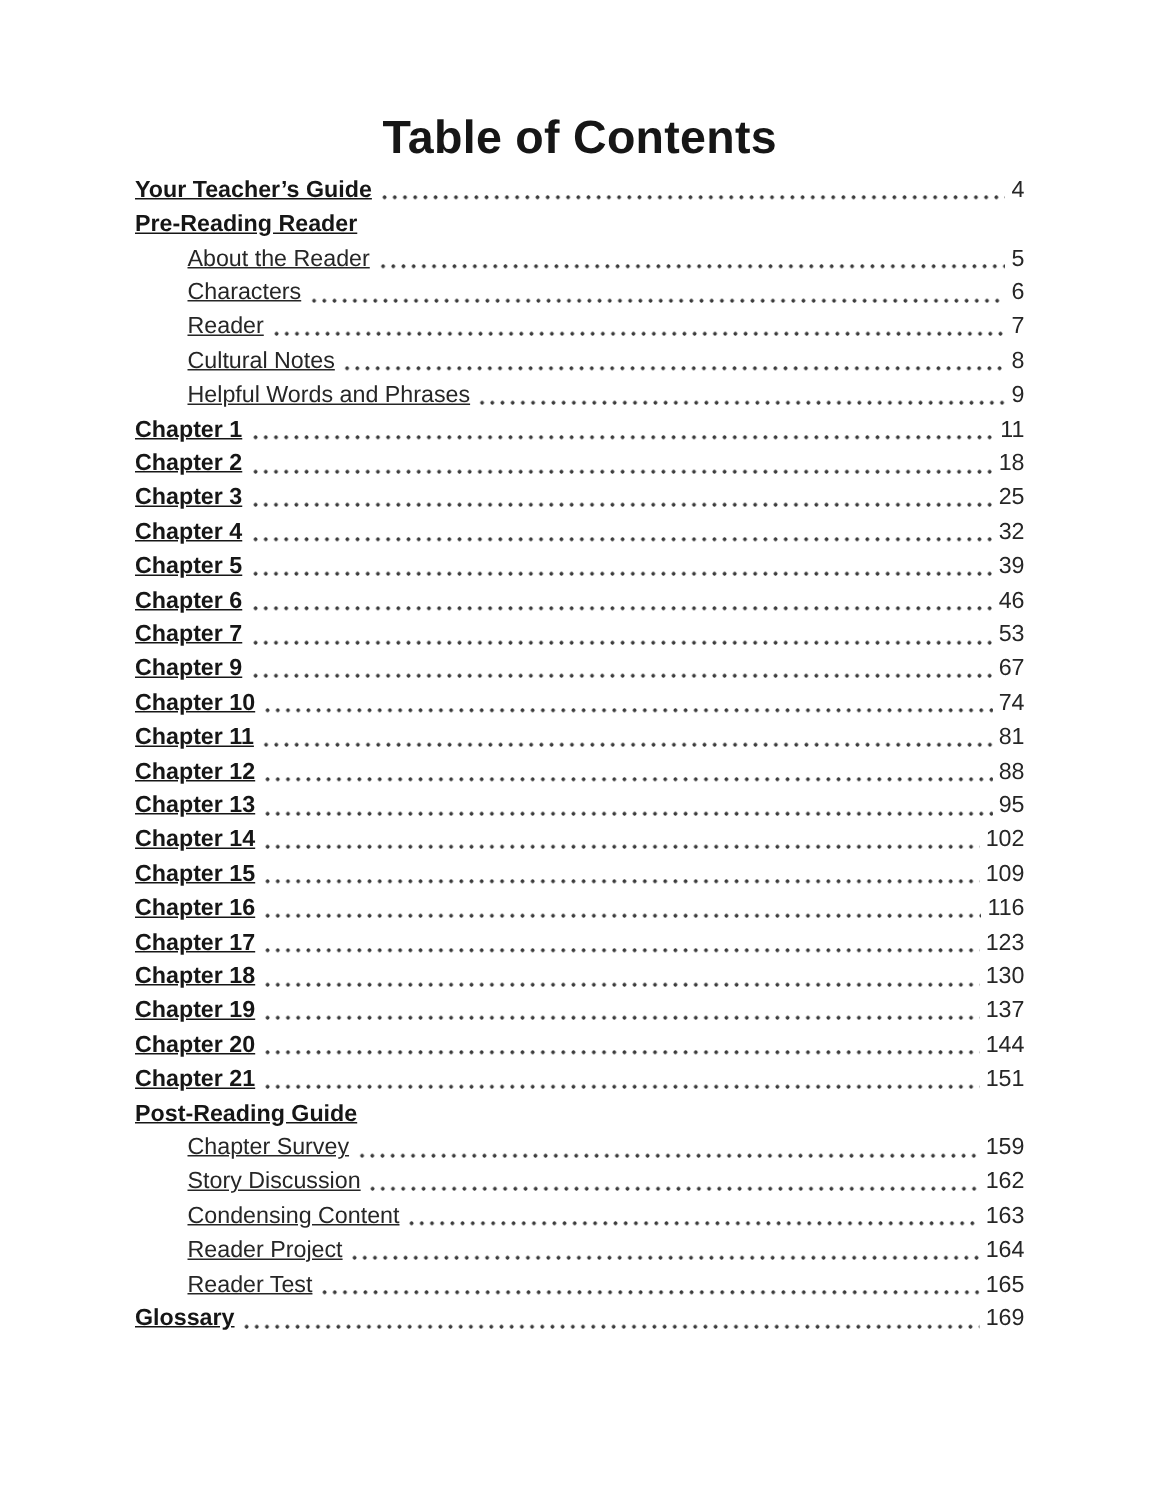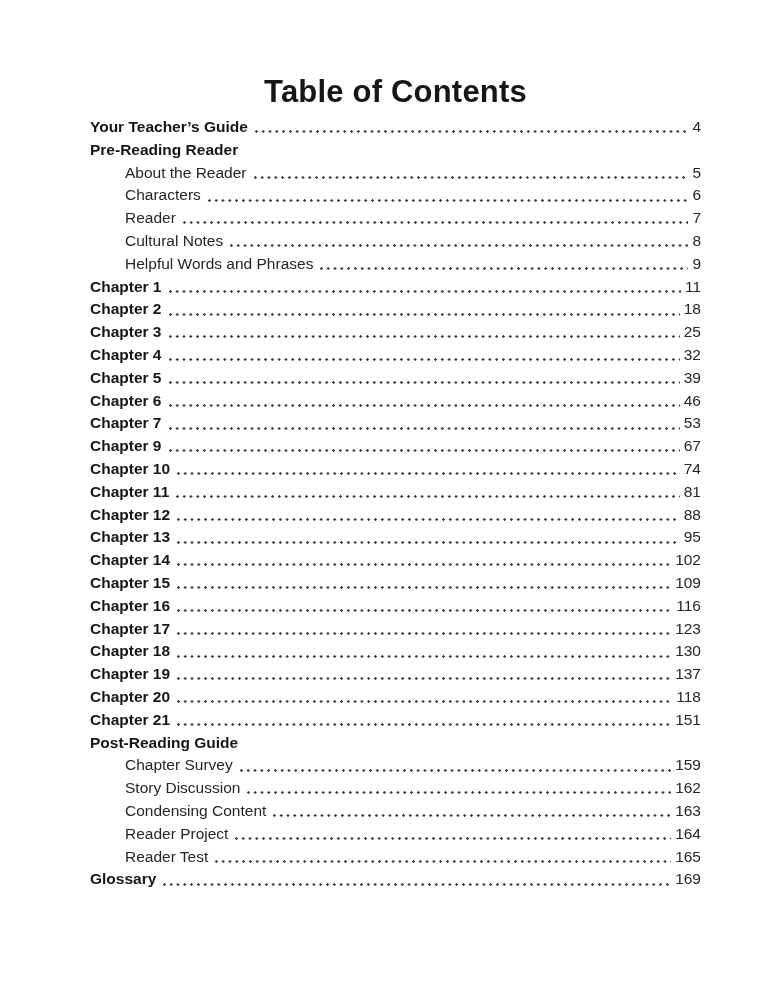--- a/index.html
+++ b/index.html
@@ -11,21 +11,21 @@
     width: 773px;
     height: 1000px;
     overflow: hidden;
     font-family: "Liberation Sans", "DejaVu Sans", sans-serif;
     color: #1f1f1f;
   }
   .page {
     box-sizing: border-box;
     width: 773px;
     height: 1000px;
-    padding: 74px 72px 0 90px;
+    padding: 74px 90px 0 90px;
     background: #ffffff;
   }
   .doc-title {
     margin: 0;
     font-size: 31px;
     line-height: 36px;
     font-weight: bold;
     text-align: center;
     color: #161616;
     letter-spacing: 0.2px;
@@ -40,20 +40,21 @@
     line-height: 22.8px;
     font-size: 15.5px;
     white-space: nowrap;
   }
   .toc-row.indent {
     padding-left: 35px;
   }
   .toc-label {
     color: #262626;
     flex: 0 0 auto;
+    text-decoration: underline;
   }
   .toc-row.bold .toc-label {
     font-weight: bold;
     color: #161616;
   }
   .leader {
     flex: 1 1 auto;
     align-self: flex-end;
     height: 3px;
     margin: 0 4px 5.5px 5px;
@@ -196,21 +197,21 @@
     <span class="toc-page">130</span>
   </div>
       <div class="toc-row bold">
     <span class="toc-label">Chapter 19</span>
     <span class="leader"></span>
     <span class="toc-page">137</span>
   </div>
       <div class="toc-row bold">
     <span class="toc-label">Chapter 20</span>
     <span class="leader"></span>
-    <span class="toc-page">118</span>
+    <span class="toc-page">144</span>
   </div>
       <div class="toc-row bold">
     <span class="toc-label">Chapter 21</span>
     <span class="leader"></span>
     <span class="toc-page">151</span>
   </div>
       <div class="toc-row bold">
     <span class="toc-label">Post-Reading Guide</span>
 
   </div>

